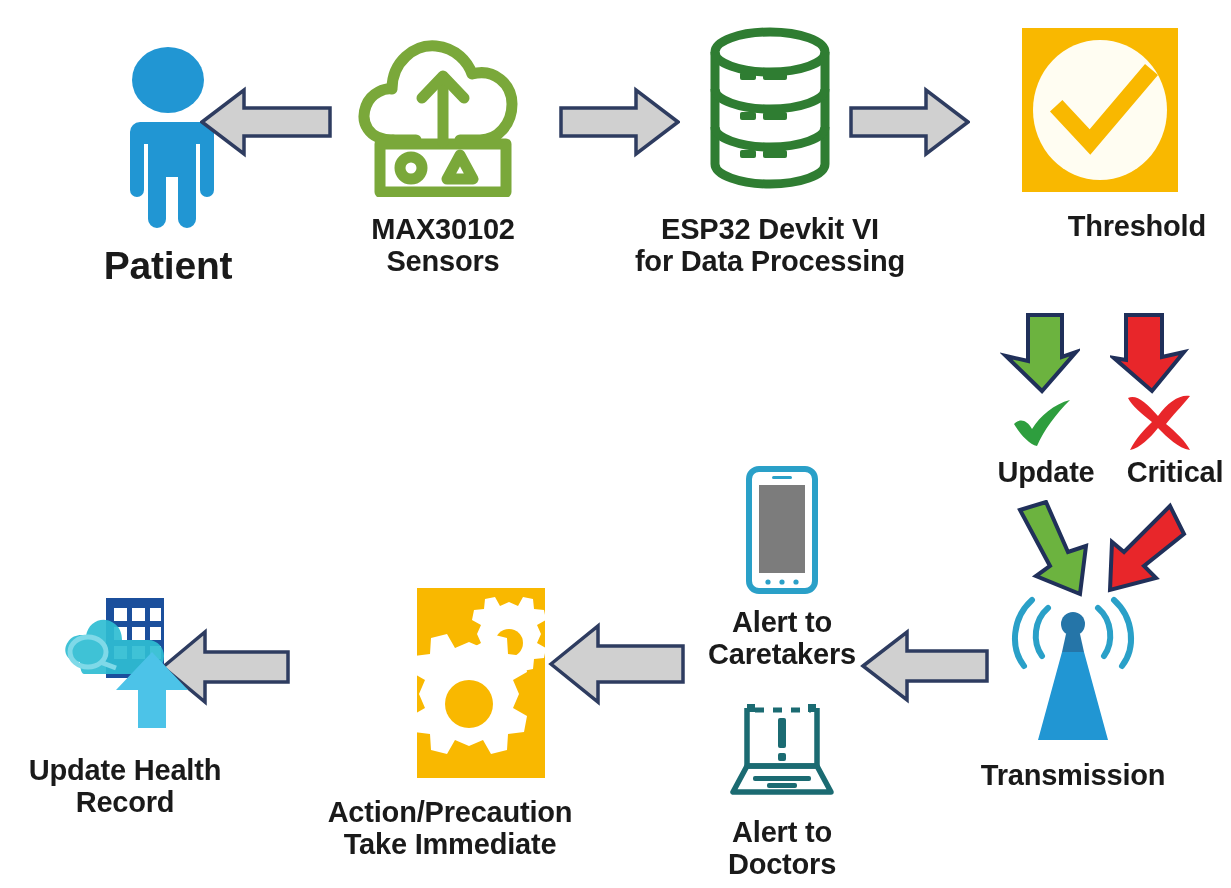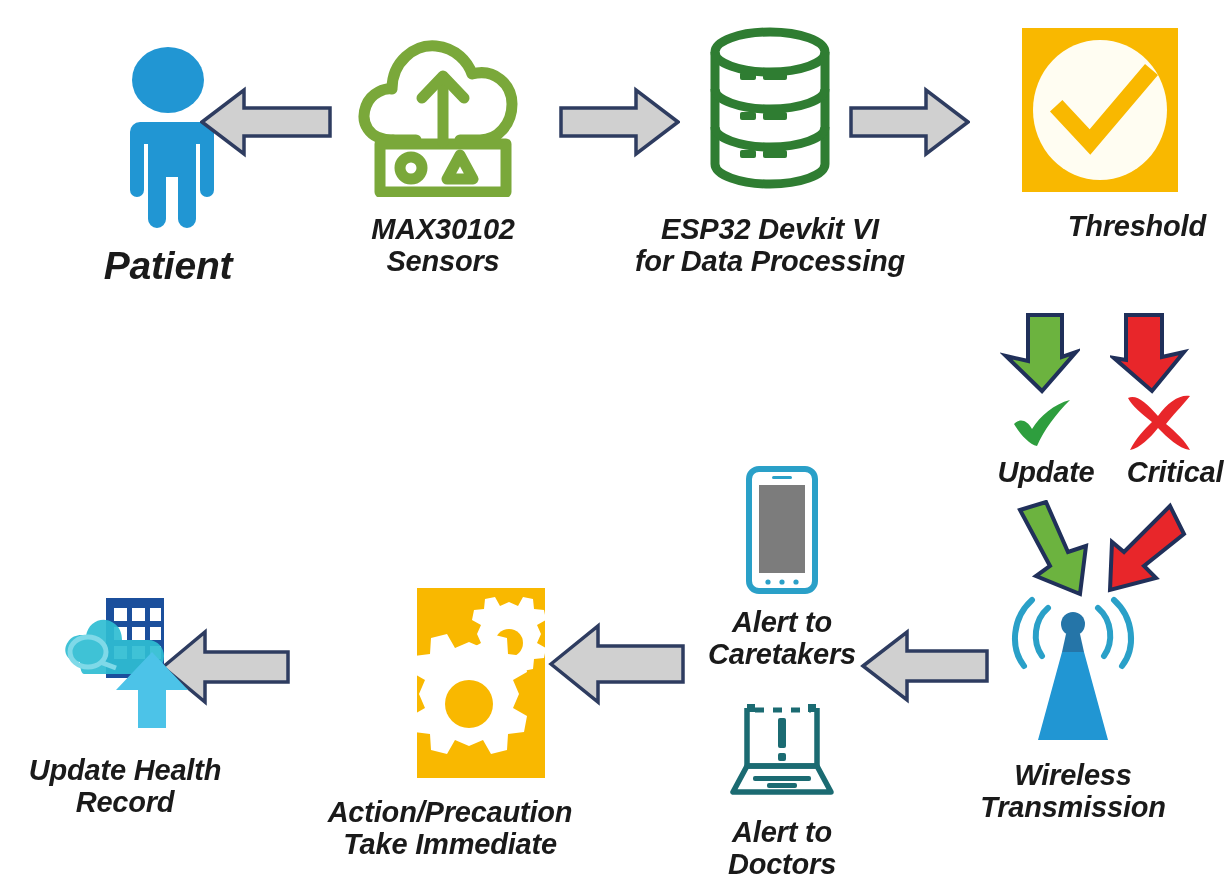--- a/index.html
+++ b/index.html
@@ -5,21 +5,21 @@
   * { box-sizing: border-box; margin: 0; padding: 0; }
   body {
     width: 1231px;
     height: 888px;
     background: #ffffff;
     font-family: "Liberation Sans", sans-serif;
     overflow: hidden;
     position: relative;
   }
   #stage { position: relative; width: 1231px; height: 888px; }
-  .node { position: absolute; font-style: italic; }
+  .node { position: absolute; }
   .label {
     font-weight: bold;
     color: #1a1a1a;
     text-align: center;
     line-height: 1.12;
     letter-spacing: -0.2px;
   }
   .label-lg { font-size: 39px; }
   .label-md { font-size: 29px; }
 
@@ -179,21 +179,20 @@
           <path d="M34 6 C14 24 12 54 26 72"></path>
           <path d="M100 14 C114 26 116 48 106 62"></path>
           <path d="M116 6 C136 24 138 54 124 72"></path>
         </g>
         <circle cx="75" cy="30" r="12" fill="#2575a8"></circle>
         <path d="M68 40 L82 40 L86 58 L64 58 Z" fill="#2575a8"></path>
         <path d="M64 58 L86 58 L110 146 L40 146 Z" fill="#2196d3"></path>
       </svg>
     </span>
     <div class="label label-md" style="margin-top:6px;">
-      <div>Wireless</div>
       <div>Transmission</div>
     </div>
   </div>
 
   <div class="gray-arrow" style="left:860px; top:626px;">
     <svg width="130" height="80" viewBox="0 0 130 80">
       <path d="M3 40 L47 6 L47 25 L127 25 L127 55 L47 55 L47 74 Z" fill="#d0d0d0" stroke="#2e3c60" stroke-width="3.5" stroke-linejoin="miter"></path>
     </svg>
   </div>
 

